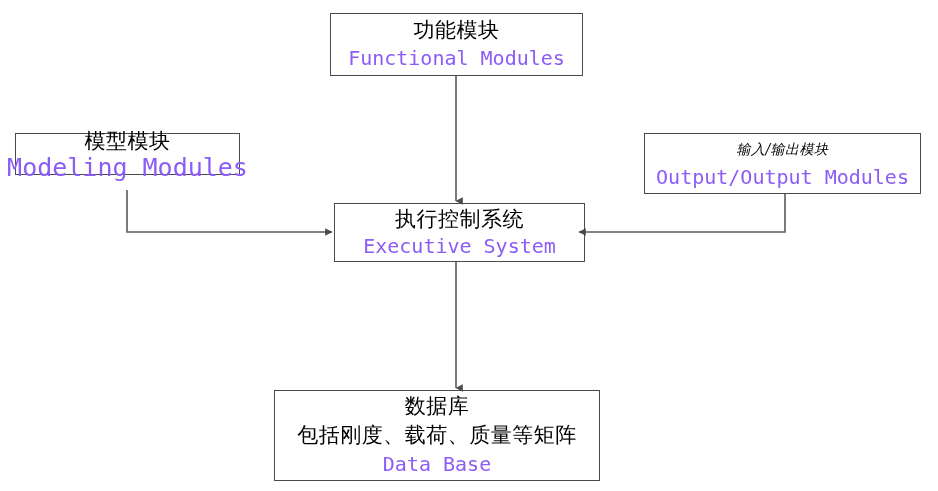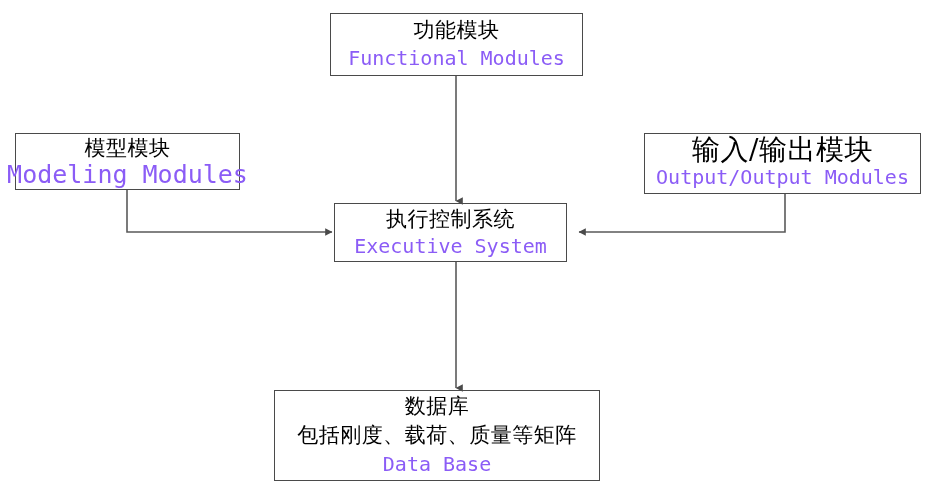--- a/index.html
+++ b/index.html
@@ -44,40 +44,40 @@
     text-align: right;
   }
   #node-functional .line-cn { font-size: 21px; line-height: 27px; }
   #node-functional .line-en { font-size: 20px; line-height: 28px; }
 
   
   #node-modeling {
     left: 15px;
     top: 133px;
     width: 225px;
-    height: 57px;
+    height: 42px;
   }
   #node-modeling .line-cn { font-size: 21px; line-height: 26px; }
   #node-modeling .line-en { font-size: 25px; line-height: 27px; }
 
   
   #node-io {
     left: 644px;
     top: 133px;
     width: 277px;
     height: 61px;
   }
-  #node-io .line-cn { font-size: 28px; line-height: 27px; }
+  #node-io .line-cn { font-size: 14px; line-height: 27px; font-style: italic; }
   #node-io .line-en { font-size: 20px; line-height: 28px; }
 
   
   #node-executive {
     left: 334px;
     top: 203px;
-    width: 233px;
+    width: 251px;
     height: 59px;
   }
   #node-executive .line-cn { font-size: 21px; line-height: 26px; }
   #node-executive .line-en { font-size: 20px; line-height: 28px; }
 
   
   #node-database {
     left: 274px;
     top: 390px;
     width: 326px;

